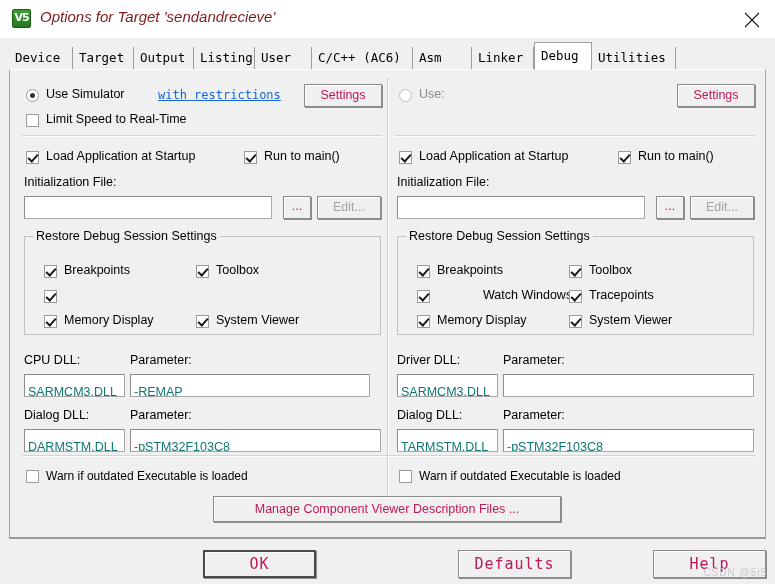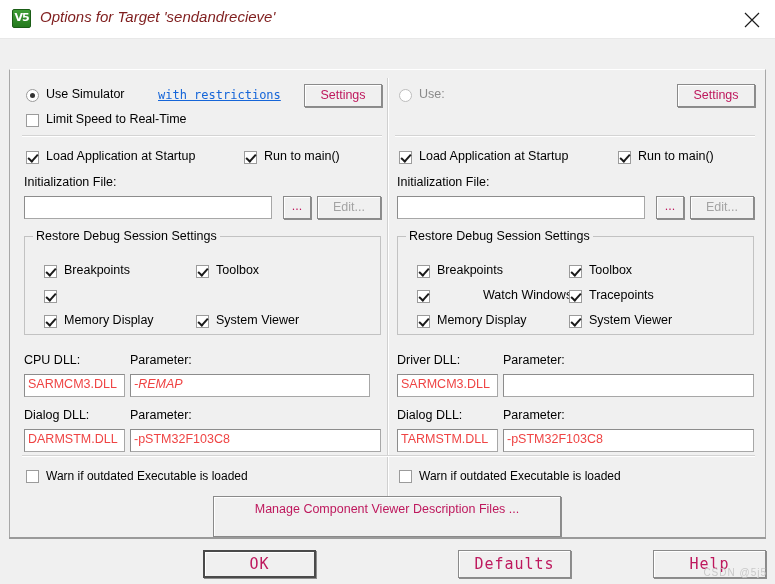--- a/index.html
+++ b/index.html
@@ -200,22 +200,22 @@
   }
 
   .tbox {
     position: absolute;
     background: #ffffff;
     border: 1px solid #a7a7a7;
     border-top-color: #8c8c8c;
     border-left-color: #8c8c8c;
     box-sizing: border-box;
     font-size: 12.5px;
-    color: #ef4444;
-    padding: 0 3px;
+    color: #0f766e;
+    padding: 8px 3px;
     line-height: 19px;
     white-space: nowrap;
     overflow: hidden;
     cursor: text;
   }
 
   .combo {
     position: absolute;
     background: #ffffff;
     border: 1px solid #9a9a9a;
@@ -291,20 +291,32 @@
       <span class="glyph">V5</span>
     </div>
     <div id="title-text">Options for Target 'sendandrecieve'</div>
     <div id="close-button">
       <svg width="16" height="16" viewBox="0 0 16 16">
         <path d="M1 1 L15 15 M15 1 L1 15" stroke="#1c1c1c" stroke-width="1.2" fill="none"></path>
       </svg>
     </div>
   </div>
 
+  <div id="tabstrip">
+    <div class="tab" style="left:9px;   width:64px;">Device</div>
+    <div class="tab" style="left:73px;  width:61px;">Target</div>
+    <div class="tab" style="left:134px; width:60px;">Output</div>
+    <div class="tab" style="left:194px; width:61px;">Listing</div>
+    <div class="tab" style="left:255px; width:57px;">User</div>
+    <div class="tab" style="left:312px; width:101px;">C/C++ (AC6)</div>
+    <div class="tab" style="left:413px; width:59px;">Asm</div>
+    <div class="tab" style="left:472px; width:62px;">Linker</div>
+    <div class="tab active" style="left:534px; width:58px;">Debug</div>
+    <div class="tab" style="left:592px; width:84px;">Utilities</div>
+  </div>
 
   <div id="panel">
 
     <div id="vdivider"></div>
     <div class="hdivider" style="left:12px; top:65px; width:360px;"></div>
     <div class="hdivider" style="left:385px; top:65px; width:360px;"></div>
     <div class="hdivider" style="left:12px; top:385px; width:733px;"></div>
 
     <div class="radio checked" style="left:16px; top:19px;"></div>
     <div class="lbl" style="left:36px; top:17px;">Use Simulator</div>
@@ -333,21 +345,21 @@
     <div class="lbl" style="left:206px; top:193px;">Toolbox</div>
     <div class="cb checked" style="left:34px; top:220px;"></div>
     <div class="cb checked" style="left:34px; top:245px;"></div>
     <div class="lbl" style="left:54px; top:243px;">Memory Display</div>
     <div class="cb checked" style="left:186px; top:245px;"></div>
     <div class="lbl" style="left:206px; top:243px;">System Viewer</div>
 
     <div class="lbl" style="left:14px; top:283px;">CPU DLL:</div>
     <div class="lbl" style="left:120px; top:283px;">Parameter:</div>
     <div class="tbox" style="left:14px; top:304px; width:101px; height:23px;">SARMCM3.DLL</div>
-    <div class="tbox" style="left:120px; top:304px; width:240px; height:23px;font-style:italic;">-REMAP</div>
+    <div class="tbox" style="left:120px; top:304px; width:240px; height:23px;">-REMAP</div>
 
     <div class="lbl" style="left:14px; top:338px;">Dialog DLL:</div>
     <div class="lbl" style="left:120px; top:338px;">Parameter:</div>
     <div class="tbox" style="left:14px; top:359px; width:101px; height:23px;">DARMSTM.DLL</div>
     <div class="tbox" style="left:120px; top:359px; width:251px; height:23px;">-pSTM32F103C8</div>
 
     <div class="cb" style="left:16px; top:400px;"></div>
     <div class="lbl" style="left:36px; top:399px; font-size:12px;">Warn if outdated Executable is loaded</div>
 
     <div class="radio dim" style="left:389px; top:19px;"></div>
@@ -386,21 +398,21 @@
     <div class="tbox" style="left:493px; top:304px; width:251px; height:23px;"></div>
 
     <div class="lbl" style="left:387px; top:338px;">Dialog DLL:</div>
     <div class="lbl" style="left:493px; top:338px;">Parameter:</div>
     <div class="tbox" style="left:387px; top:359px; width:101px; height:23px;">TARMSTM.DLL</div>
     <div class="tbox" style="left:493px; top:359px; width:251px; height:23px;">-pSTM32F103C8</div>
 
     <div class="cb" style="left:389px; top:400px;"></div>
     <div class="lbl" style="left:409px; top:399px; font-size:12px;">Warn if outdated Executable is loaded</div>
 
-    <div class="btn" style="left:203px; top:426px; width:348px; height:41px; line-height:24px;">Manage Component Viewer Description Files ...</div>
+    <div class="btn" style="left:203px; top:426px; width:348px; height:26px; line-height:24px;">Manage Component Viewer Description Files ...</div>
   </div>
 
   <div class="btn default mono" style="left:203px; top:550px; width:113px; height:28px; line-height:24px;">OK</div>
   <div class="btn mono" style="left:653px; top:550px; width:113px; height:28px; line-height:26px;">Help</div>
   <div class="btn mono" style="left:458px; top:550px; width:113px; height:28px; line-height:26px;">Defaults</div>
 
   <div id="watermark">CSDN @5j5</div>
 </div>
 
 </body></html>

